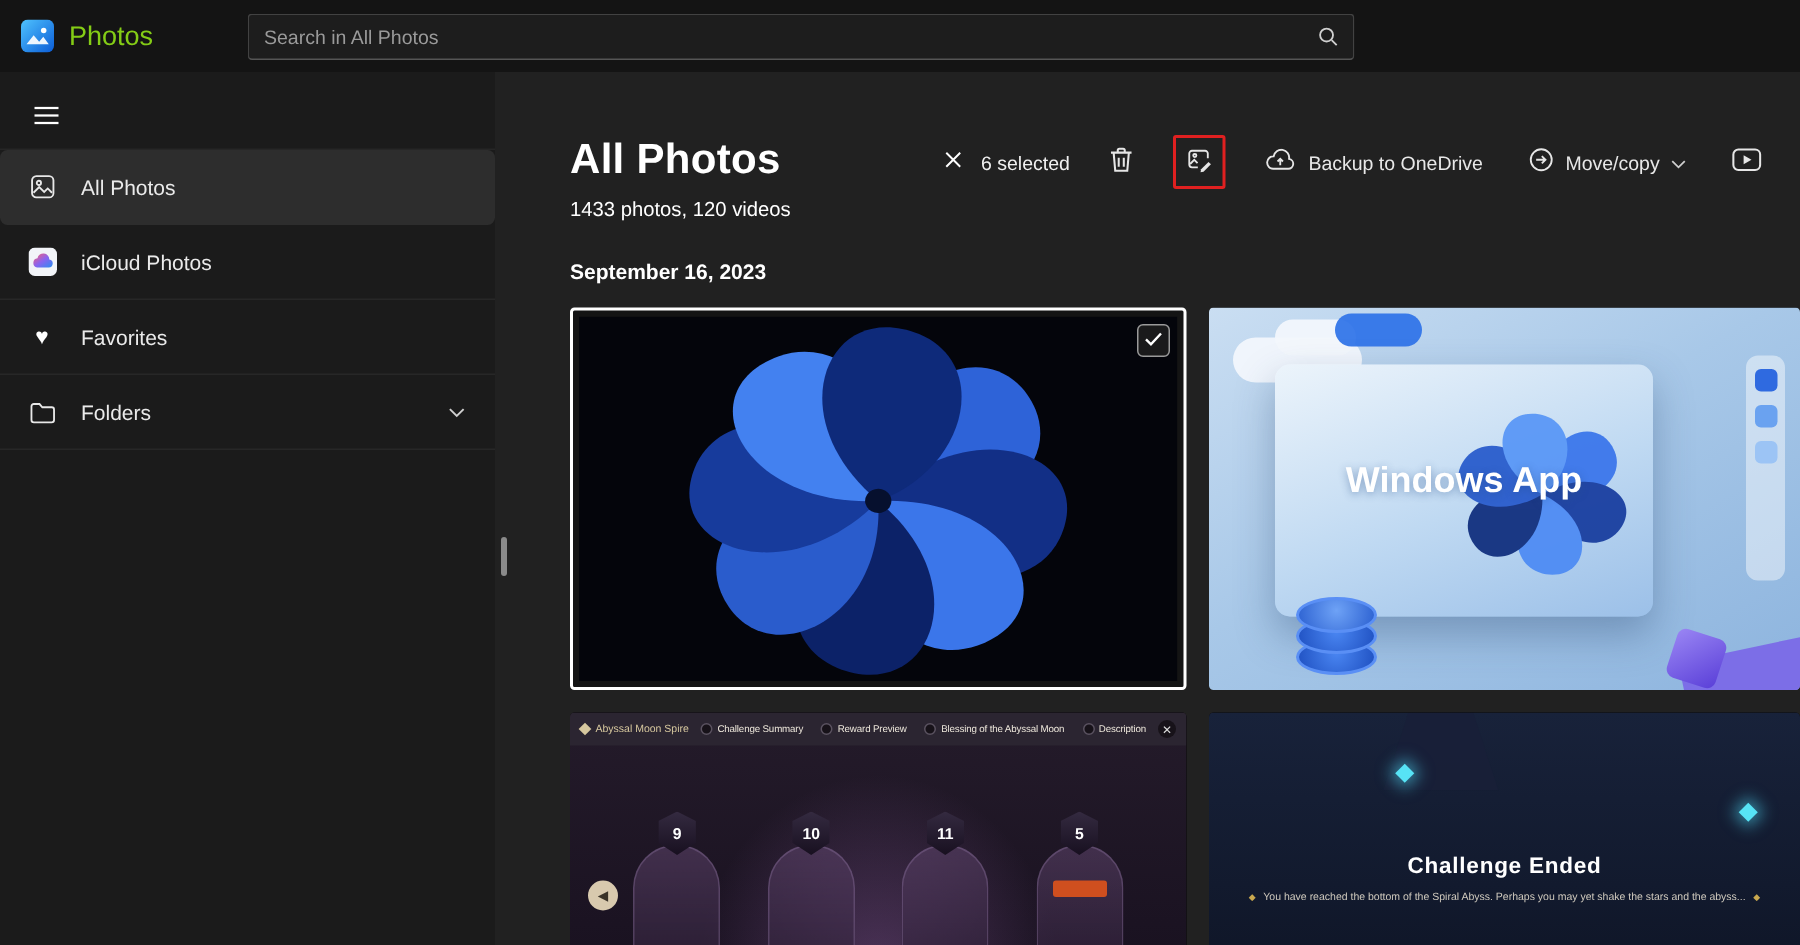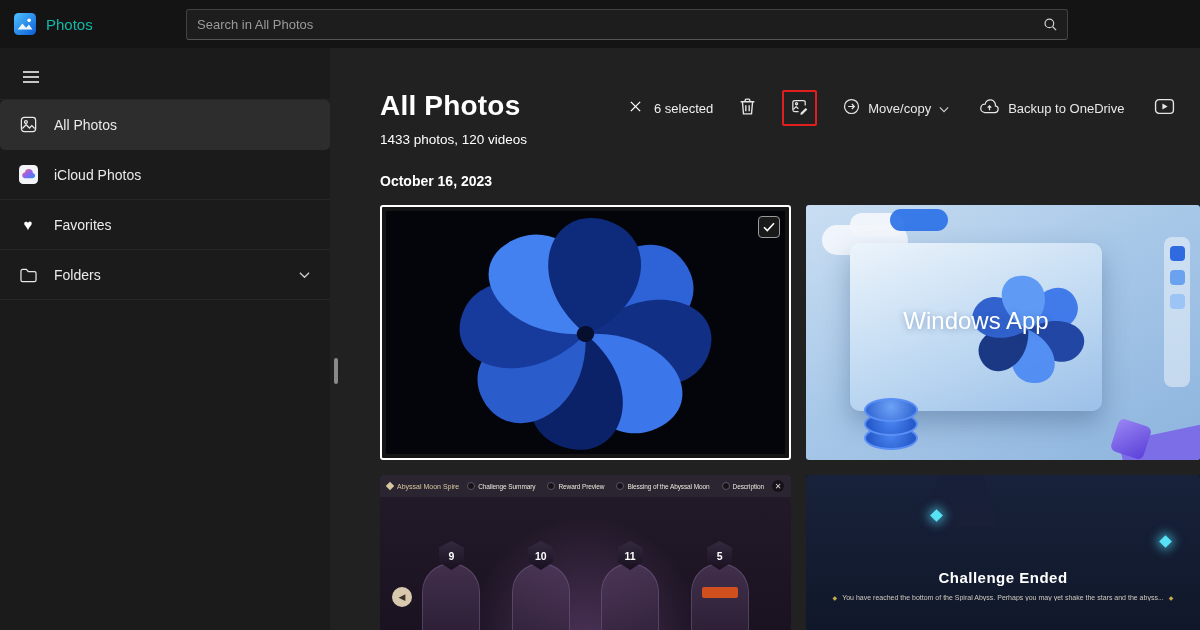--- a/index.html
+++ b/index.html
@@ -4,23 +4,23 @@
 <style>
   * { box-sizing: border-box; margin: 0; padding: 0; }
   html,body { width:1200px; height:630px; overflow:hidden; }
   body { font-family:"Liberation Sans", sans-serif; background:#1b1b1b; color:#fff; }
   .app { position:relative; width:1200px; height:630px; overflow:hidden; background:#212121; }
 
   
   .topbar { position:absolute; top:0; left:0; right:0; height:48px; background:#141414; z-index:20; }
   .logo-area { position:absolute; left:14px; top:0; height:48px; display:flex; align-items:center; gap:10px; }
   .logo { width:22px; height:22px; display:flex; }
-  .app-title { font-size:15px; color:#14b8a6; }
-  .search-box { position:absolute; left:165px; top:9px; width:882px; height:31px; background:#1d1d1d;
-    border:1px solid #424242; border-bottom-color:#555; border-radius:3px; display:flex; align-items:center;margin-left:21px; }
+  .app-title { font-size:18px; color:#84cc16; }
+  .search-box { position:absolute; left:165px; top:9px; width:738px; height:31px; background:#1d1d1d;
+    border:1px solid #424242; border-bottom-color:#555; border-radius:3px; display:flex; align-items:center; }
   .search-box input { flex:1; height:100%; background:transparent; border:none; outline:none; color:#e0e0e0;
     font-size:13px; padding:0 10px; font-family:inherit; }
   .search-box input::placeholder { color:#9a9a9a; }
   .search-icon { width:34px; display:flex; justify-content:center; align-items:center; cursor:pointer; }
   .topbar-right { position:absolute; right:104px; top:7px; display:flex; align-items:center; gap:14px; }
   .import-btn { display:flex; align-items:center; gap:9px; background:#2d2d2d; border:1px solid #383838;
     border-radius:4px; height:33px; padding:0 13px; color:#fff; font-size:13px; cursor:pointer; font-family:inherit; }
   .settings-btn { background:transparent; border:none; padding:4px; cursor:pointer; display:flex; color:#ddd; }
 
   
@@ -62,21 +62,21 @@
 
   
   .wa-bg { background:linear-gradient(150deg,#cadef2 0%,#a8c8e8 45%,#8db4de 100%); }
   .wa-cloud { position:absolute; background:#f2f7fc; border-radius:18px; opacity:.95; }
   .wa-cloud.c1 { left:16px; top:20px; width:86px; height:30px; }
   .wa-cloud.c2 { left:44px; top:8px; width:54px; height:24px; }
   .wa-cloud-blue { position:absolute; left:84px; top:4px; width:58px; height:22px; background:#2e72e8; border-radius:13px; opacity:.92; }
   .wa-screen { position:absolute; left:44px; top:38px; width:252px; height:168px; border-radius:10px;
     background:linear-gradient(160deg,#ecf4fb 0%,#bfd9f2 55%,#9cc0e8 100%);
     box-shadow:0 12px 26px rgba(40,70,110,.35); overflow:hidden; }
-  .wa-caption { position:absolute; left:0; right:0; top:64px; text-align:center; font-size:24px; font-weight:400;
+  .wa-caption { position:absolute; left:0; right:0; top:64px; text-align:center; font-size:24px; font-weight:700;
     color:#fff; text-shadow:0 1px 6px rgba(40,80,140,.45); z-index:3; }
   .wa-mini-bloom { position:absolute; right:6px; top:20px; width:150px; height:130px; opacity:.95; }
   .wa-coin { position:absolute; left:58px; width:54px; height:24px; border-radius:50%;
     background:radial-gradient(circle at 50% 35%,#4a86f2,#1e4fc0); border:2px solid #5a8ff5; }
   .wa-coin.k1 { bottom:10px; } .wa-coin.k2 { bottom:24px; } .wa-coin.k3 { bottom:38px; background:radial-gradient(circle at 50% 35%,#6ea2f6,#2a5fd0); }
   .wa-sidebar { position:absolute; right:10px; top:32px; width:26px; height:150px; border-radius:8px;
     background:rgba(255,255,255,.45); display:flex; flex-direction:column; align-items:center; gap:9px; padding-top:9px; }
   .wa-appicon { width:15px; height:15px; border-radius:4px; }
   .wa-appicon.a1 { background:#2f6ae0; } .wa-appicon.a2 { background:#6aa2f0; } .wa-appicon.a3 { background:#9cc4f5; }
   .wa-cube { position:absolute; right:52px; bottom:4px; width:34px; height:34px; border-radius:6px;
@@ -265,56 +265,56 @@
                   <path d="M3.6 13l2.9-2.9 2.3 2.3"></path>
                 </g>
                 <path d="M11.3 16.7l5.2-5.2 1.7 1.7-5.2 5.2-2.1.4z" fill="#e6e6e6"></path>
               </svg>
             </span>
           </button>
         </div>
 
         <button class="tb-group icon-btn">
           <span>
+            <svg viewBox="0 0 22 16" width="21" height="16" fill="none" stroke="#e6e6e6" stroke-width="1.3">
+              <path d="M6 13.8h10.6a3.5 3.5 0 0 0 .55-6.95A5.4 5.4 0 0 0 6.4 5.1 4.35 4.35 0 0 0 6 13.8z"></path>
+              <path d="M11 11.4V6.9M9.1 8.7L11 6.8l1.9 1.9"></path>
+            </svg>
+          </span>
+          <span>Backup to OneDrive</span>
+        </button>
+
+        <button class="tb-group icon-btn">
+          <span>
             <svg viewBox="0 0 18 18" width="17" height="17" fill="none" stroke="#e6e6e6" stroke-width="1.3">
               <circle cx="9" cy="9" r="7.4"></circle>
                 <path d="M5.4 9h6.4M9.4 6.4L12 9l-2.6 2.6"></path>
             </svg>
           </span>
           <span>Move/copy</span>
           <span>
             <svg viewBox="0 0 12 8" width="10" height="7">
                 <path d="M1 1.5l5 5 5-5" stroke="#cfcfcf" fill="none" stroke-width="1.4"></path>
               </svg>
           </span>
         </button>
 
-        <button class="tb-group icon-btn">
-          <span>
-            <svg viewBox="0 0 22 16" width="21" height="16" fill="none" stroke="#e6e6e6" stroke-width="1.3">
-              <path d="M6 13.8h10.6a3.5 3.5 0 0 0 .55-6.95A5.4 5.4 0 0 0 6.4 5.1 4.35 4.35 0 0 0 6 13.8z"></path>
-              <path d="M11 11.4V6.9M9.1 8.7L11 6.8l1.9 1.9"></path>
-            </svg>
-          </span>
-          <span>Backup to OneDrive</span>
-        </button>
-
         <button class="icon-btn">
           <span>
             <svg viewBox="0 0 20 16" width="21" height="17" fill="none" stroke="#e6e6e6" stroke-width="1.3">
               <rect x="1.5" y="1.5" width="17" height="13" rx="3.2"></rect>
               <path d="M8 5.1v5.8L13 8z" fill="#e6e6e6" stroke="none"></path>
             </svg>
           </span>
         </button>
 
       </div>
     </div>
 
-    <div class="date-header">October 16, 2023</div>
+    <div class="date-header">September 16, 2023</div>
 
     <div class="grid">
 
       <div class="tile selected">
         <div class="tile-content">
           <svg class="bloom-svg" viewBox="0 0 410 253" preserveAspectRatio="xMidYMid slice">
             <rect width="410" height="253" fill="#04050b"></rect>
             <g transform="translate(205,128) scale(1,0.92) rotate(-14)">
               <path d="M0 0C18 -92 112 -108 121 -40C127 14 52 40 0 0Z" fill="#2e63d8"></path>
               <path d="M0 0C18 -92 112 -108 121 -40C127 14 52 40 0 0Z" fill="#122f86" transform="rotate(45)"></path>

